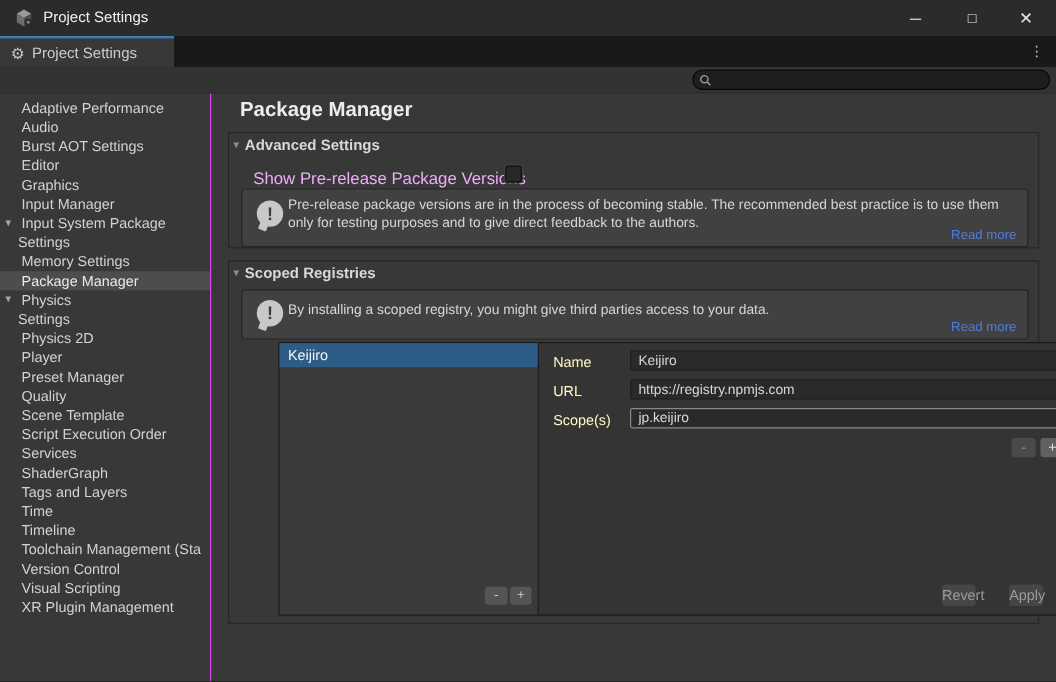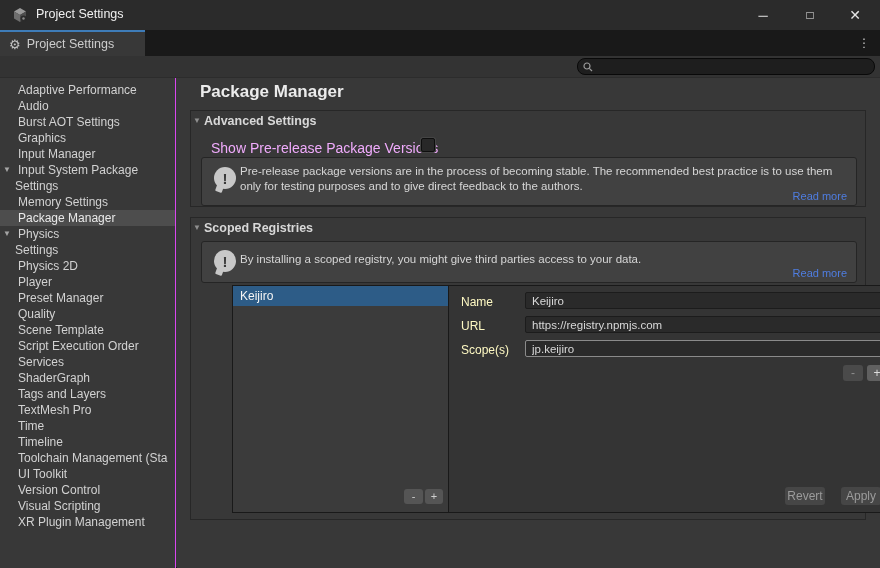--- a/index.html
+++ b/index.html
@@ -70,21 +70,21 @@
   .mini-btn { position:absolute; border-radius:3px; display:flex; align-items:center; justify-content:center; font-size:11px; line-height:1; cursor:default; }
   .list-minus { left:171px; top:203px; width:19px; height:15px; background:#555555; color:#cfcfcf; }
   .list-plus  { left:192px; top:203px; width:18px; height:15px; background:#555555; color:#cfcfcf; }
 
   .form-label { position:absolute; left:228px; font-size:12px; color:#fef9c3; }
   .field { position:absolute; left:292px; width:366px; height:17px; background:#2a2a2a; border:1px solid #1c1c1c; border-radius:2px; color:#d8d8d8; font-size:11.5px; font-family:"Liberation Sans",sans-serif; padding:0 6px; outline:none; }
   .field.focused { border-color:#8a8a8a; }
   .scope-minus { left:610px; top:79px; width:20px; height:16px; background:#4a4a4a; color:#8f8f8f; font-size:12px; }
   .scope-plus  { left:634px; top:79px; width:20px; height:16px; background:#606060; color:#dddddd; font-size:12px; }
 
-  .action-btn { position:absolute; top:201px; width:40px; height:18px; background:#464646; border:none; border-radius:3px; color:#9b9b9b; font-size:12px; font-family:"Liberation Sans",sans-serif; cursor:default; }
+  .action-btn { position:absolute; top:201px; width:28px; height:18px; background:#464646; border:none; border-radius:3px; color:#9b9b9b; font-size:12px; font-family:"Liberation Sans",sans-serif; cursor:default; }
   .revert { left:552px; } .apply { left:608px; }
 </style>
 </head>
 <body>
 
 <div class="window" style="--accent: #3e7cb8; --selection: #2d5c87; --selrow: #4d4d4d; --link: #4f7de0;">
 
   <div class="titlebar">
     <svg class="app-icon" viewBox="0 0 16 16">
       <polygon points="8,1 14,4.5 8,8 2,4.5" fill="#9a9a9a"></polygon>
@@ -114,42 +114,41 @@
         <line x1="6.3" y1="6.3" x2="9" y2="9" stroke="#9a9a9a" stroke-width="1.2"></line>
       </svg>
       <input type="text" placeholder="" style="">
     </div>
   </div>
 
   <div class="sidebar" id="sidebar">
       <div class="side-item"><span>Adaptive Performance</span></div>
       <div class="side-item"><span>Audio</span></div>
       <div class="side-item"><span>Burst AOT Settings</span></div>
+      <div class="side-item"><span>Editor</span></div>
       <div class="side-item"><span>Graphics</span></div>
       <div class="side-item"><span>Input Manager</span></div>
       <div class="side-item"><span class="arrow">▼</span><span>Input System Package</span></div>
       <div class="side-item indent"><span>Settings</span></div>
       <div class="side-item"><span>Memory Settings</span></div>
       <div class="side-item selected"><span>Package Manager</span></div>
       <div class="side-item"><span class="arrow">▼</span><span>Physics</span></div>
       <div class="side-item indent"><span>Settings</span></div>
       <div class="side-item"><span>Physics 2D</span></div>
       <div class="side-item"><span>Player</span></div>
       <div class="side-item"><span>Preset Manager</span></div>
       <div class="side-item"><span>Quality</span></div>
       <div class="side-item"><span>Scene Template</span></div>
       <div class="side-item"><span>Script Execution Order</span></div>
       <div class="side-item"><span>Services</span></div>
       <div class="side-item"><span>ShaderGraph</span></div>
       <div class="side-item"><span>Tags and Layers</span></div>
-      <div class="side-item"><span>TextMesh Pro</span></div>
       <div class="side-item"><span>Time</span></div>
       <div class="side-item"><span>Timeline</span></div>
       <div class="side-item"><span>Toolchain Management (Sta</span></div>
-      <div class="side-item"><span>UI Toolkit</span></div>
       <div class="side-item"><span>Version Control</span></div>
       <div class="side-item"><span>Visual Scripting</span></div>
       <div class="side-item"><span>XR Plugin Management</span></div>
     </div>
 
   <div class="main">
     <div class="page-title">Package Manager</div>
 
     <div class="section advanced">
       <span class="sec-arrow">▼</span>

